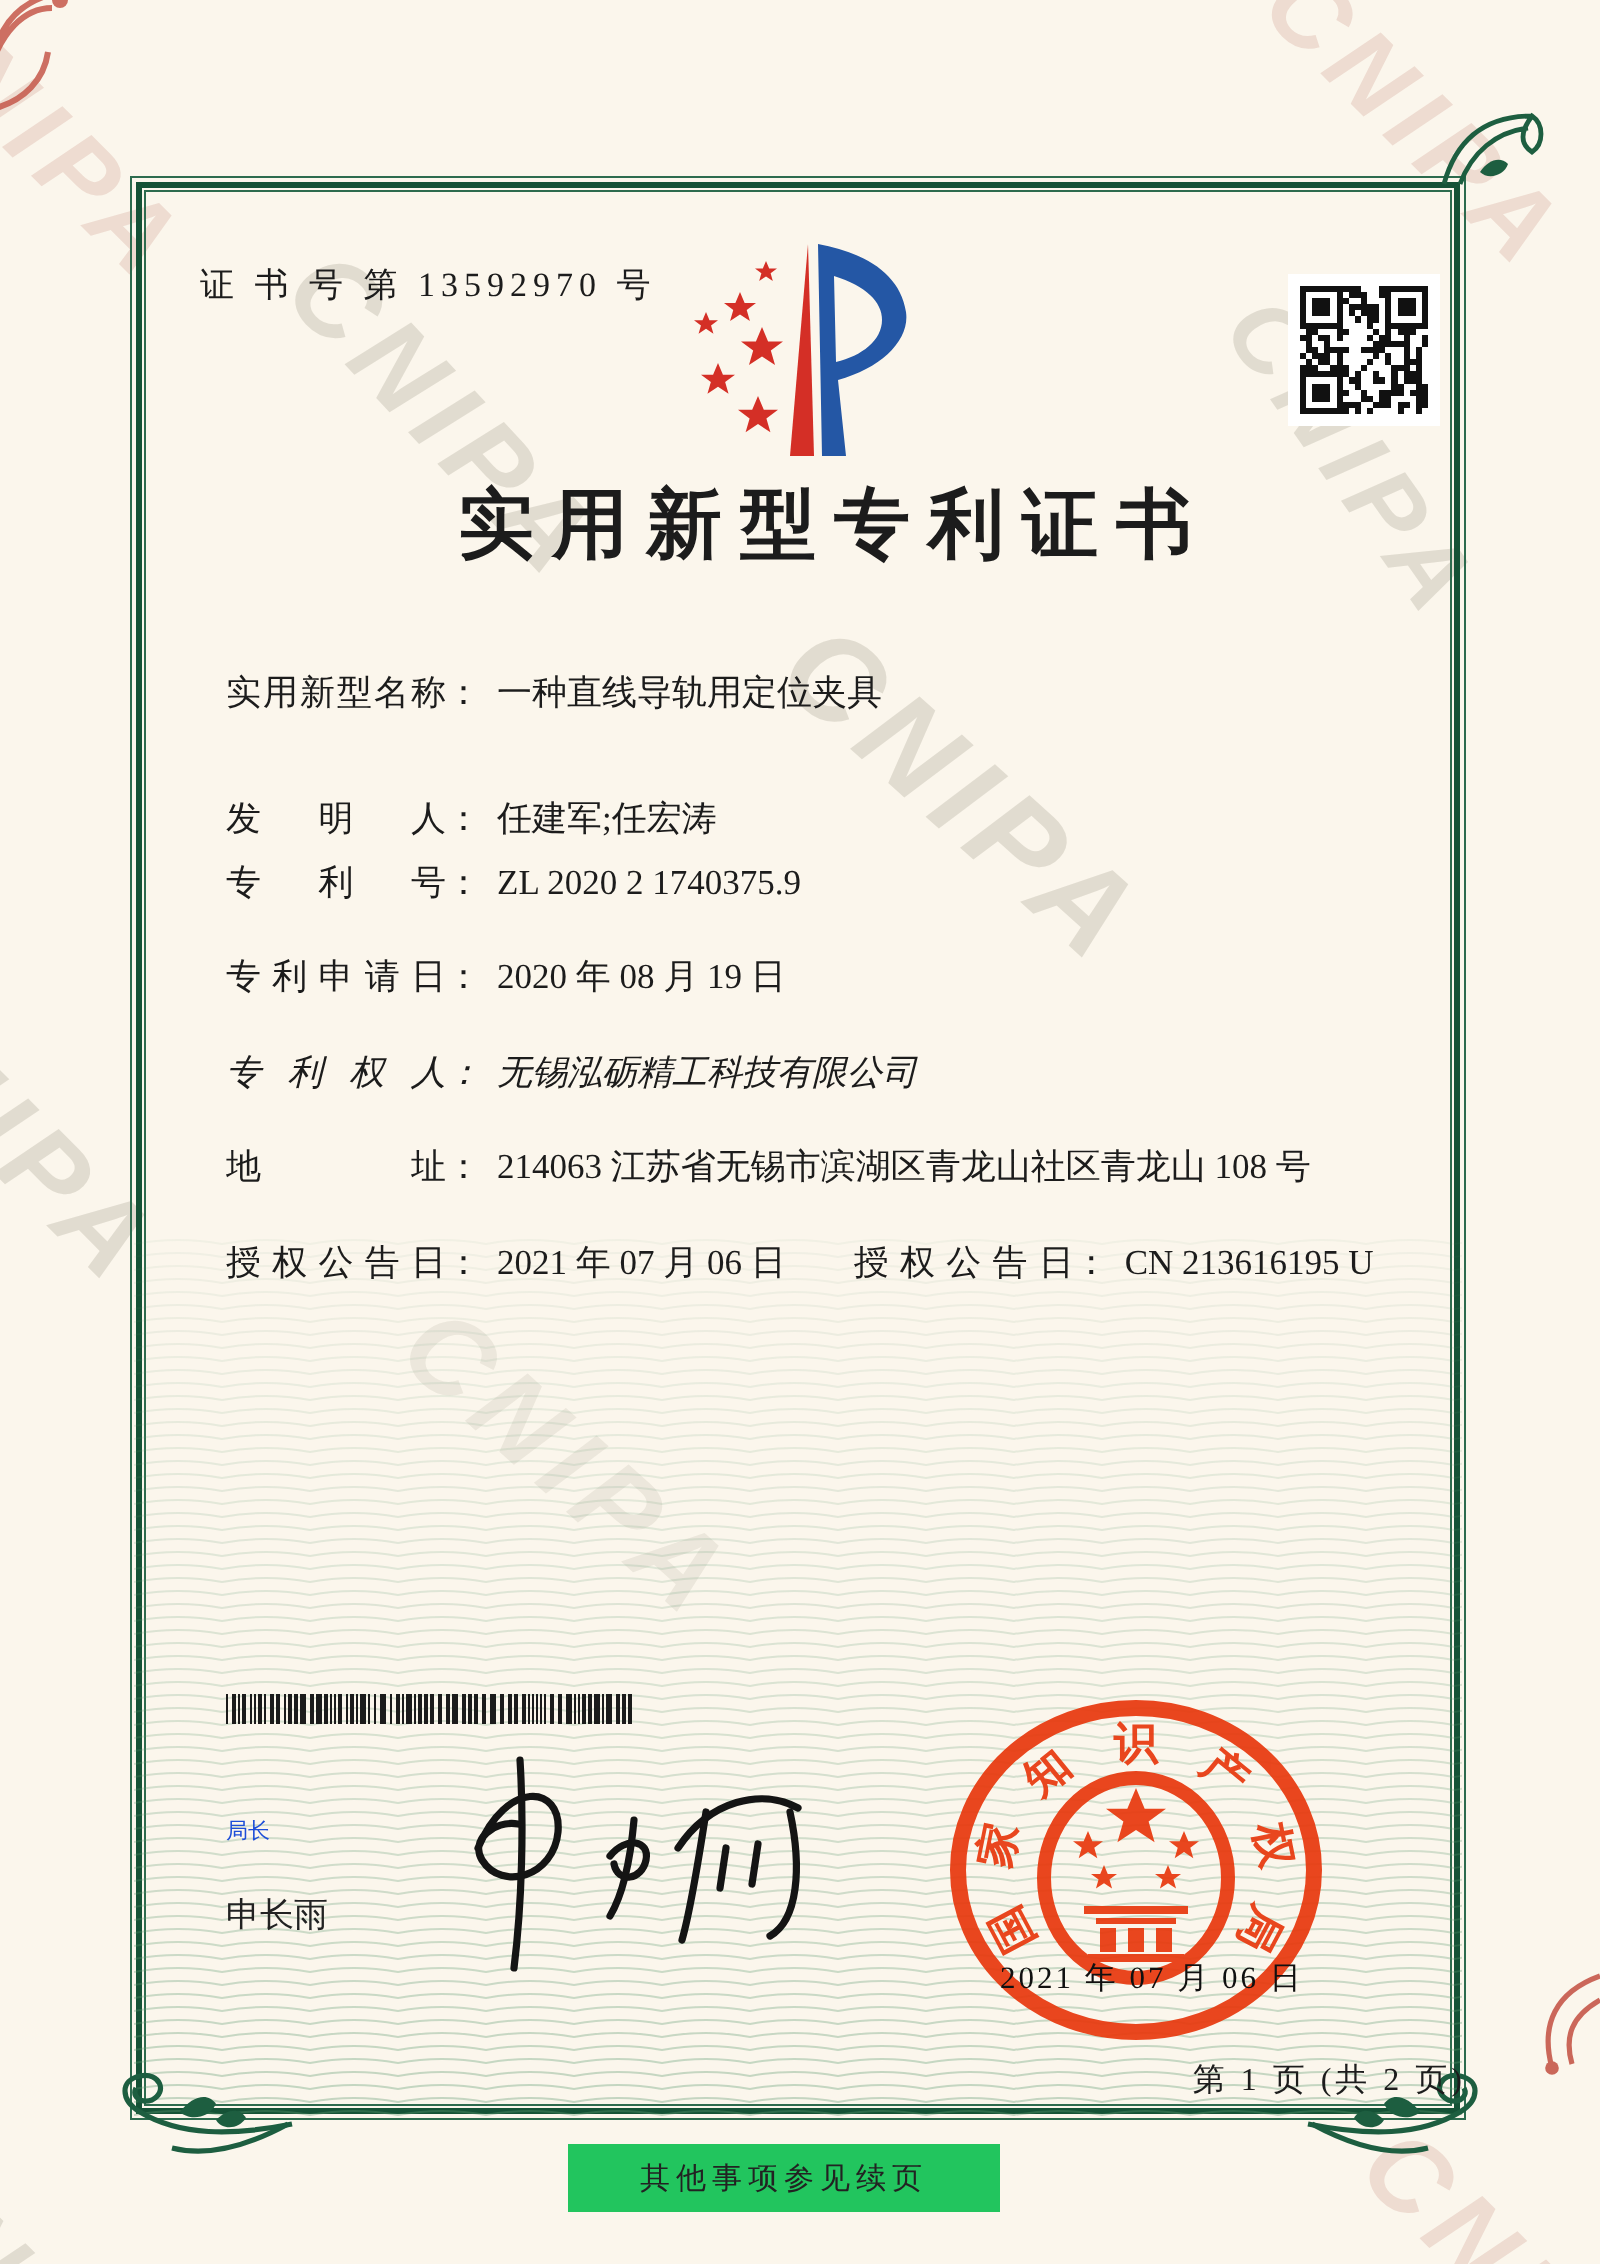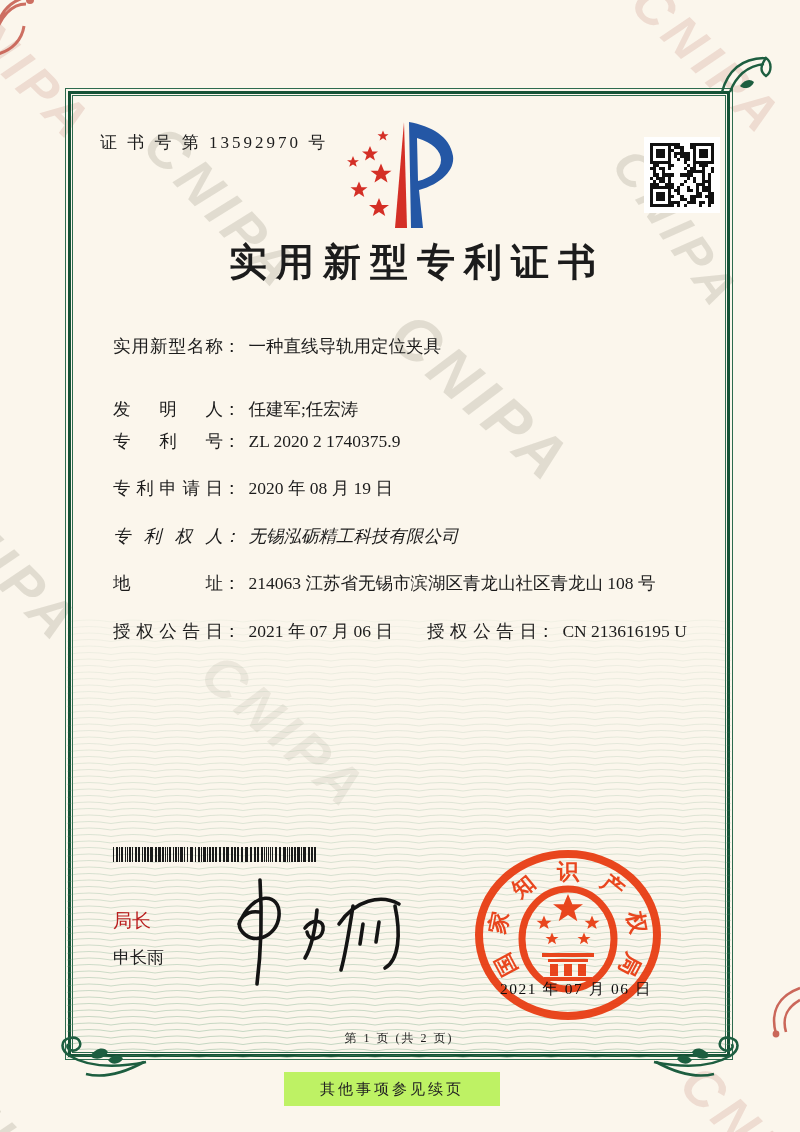--- a/index.html
+++ b/index.html
@@ -44,39 +44,39 @@
   .colon{display:inline-block;margin-right:8px;}
   .pair2{margin-left:34px;}
   .paras{
     position:absolute;left:113px;top:655px;width:581px;z-index:3;
     font-size:16.5px;line-height:24.2px;text-align:justify;
   }
   .paras p{margin:0;text-indent:2em;}
   .barcode{position:absolute;left:113px;top:847px;width:206px;height:15px;z-index:3;}
   .sig-title{
     position:absolute;left:113px;top:908px;z-index:3;
-    font-family:"Liberation Sans","DejaVu Sans",sans-serif;font-size:19px;color:#b91c1c;
+    font-family:"Liberation Sans","DejaVu Sans",sans-serif;font-size:11px;color:#1d4ed8;
   }
   .sig-name{
     position:absolute;left:113px;top:946px;z-index:3;
     font-family:Liberation Serif, serif;font-size:17px;color:#222;
   }
   .signature{position:absolute;left:213px;top:872px;z-index:4;}
   .seal{position:absolute;left:470px;top:847px;z-index:4;}
   .seal-date{
     position:absolute;left:500px;top:979px;z-index:5;font-size:15.5px;
     letter-spacing:1.5px;color:#101010;white-space:nowrap;
   }
   .page-num{
-    position:absolute;left:65px;top:1030px;width:668px;text-align:center;
-    font-size:12px;letter-spacing:2px;z-index:3;
+    position:absolute;left:65px;top:1030px;width:668px;text-align:right;
+    font-size:16px;letter-spacing:2px;z-index:3;
   }
   .cont-band{
     position:absolute;left:284px;top:1072px;width:216px;height:34px;
-    background:#bef264;z-index:3;display:flex;align-items:center;justify-content:center;
+    background:#22c55e;z-index:3;display:flex;align-items:center;justify-content:center;
   }
   .cont-band span{font-size:15px;letter-spacing:3px;color:#222;}
   .waves{position:absolute;left:67px;top:618px;z-index:2;pointer-events:none;}
   .flourish{position:absolute;z-index:2;pointer-events:none;}
   .qrbox{
     position:absolute;left:644px;top:137px;width:76px;height:76px;background:#ffffff;
     z-index:3;display:flex;align-items:center;justify-content:center;
   }
   .logo{position:absolute;left:337px;top:118px;z-index:3;}
 </style>

